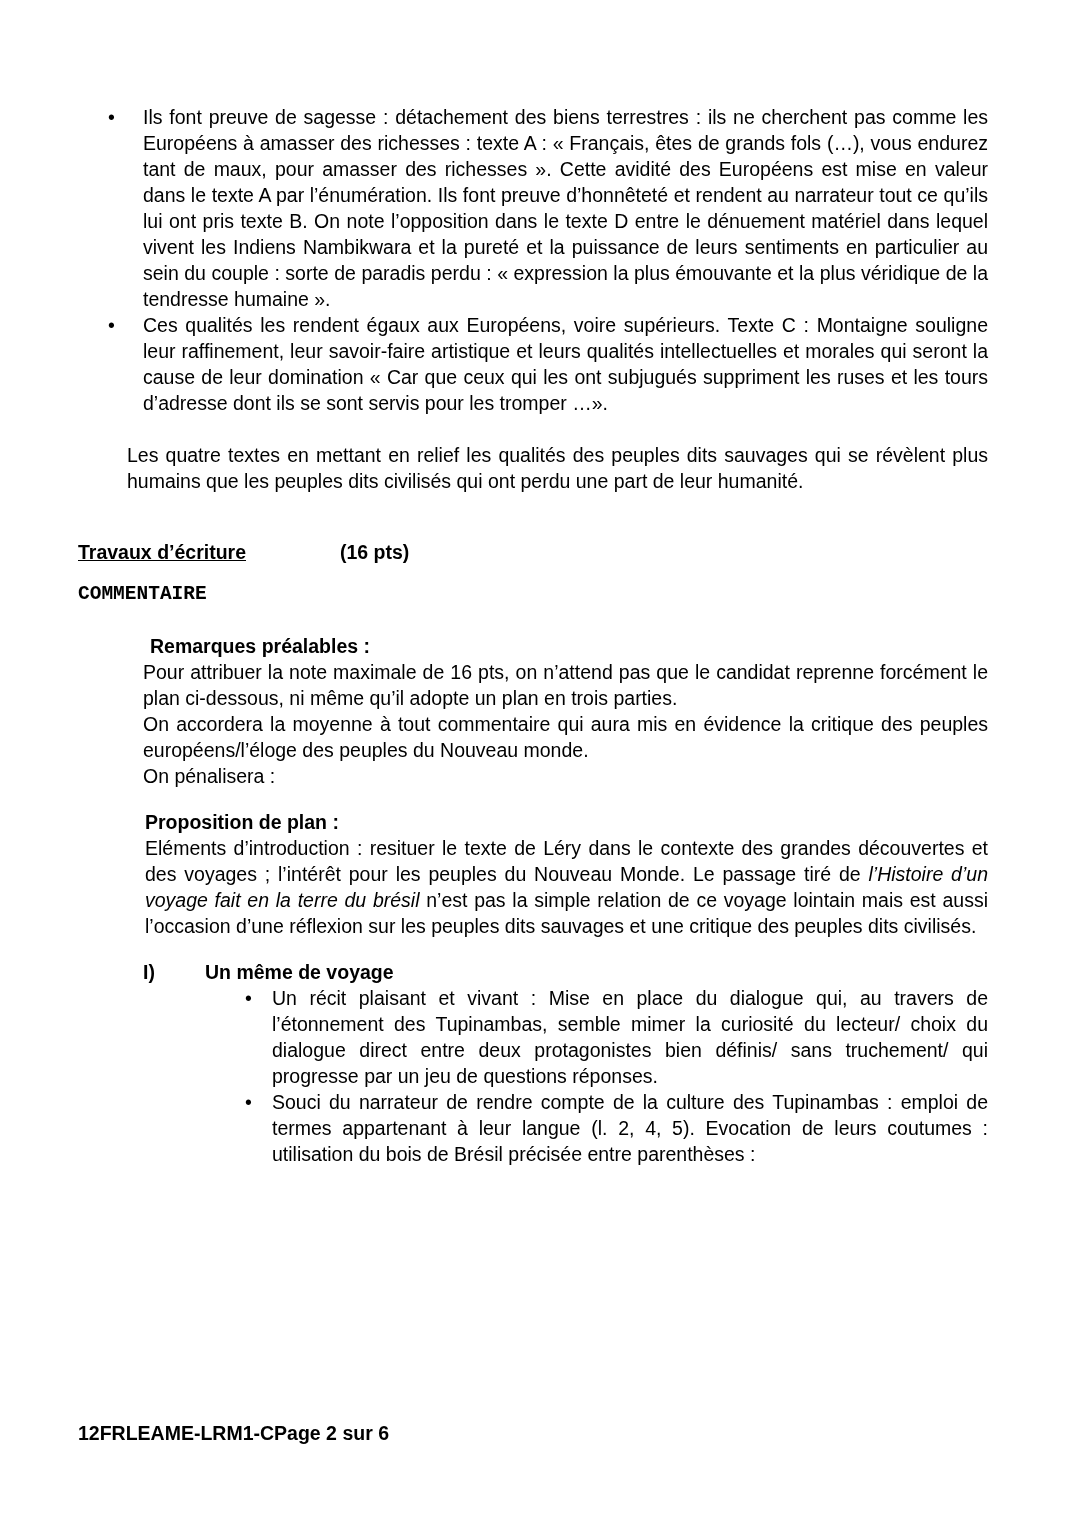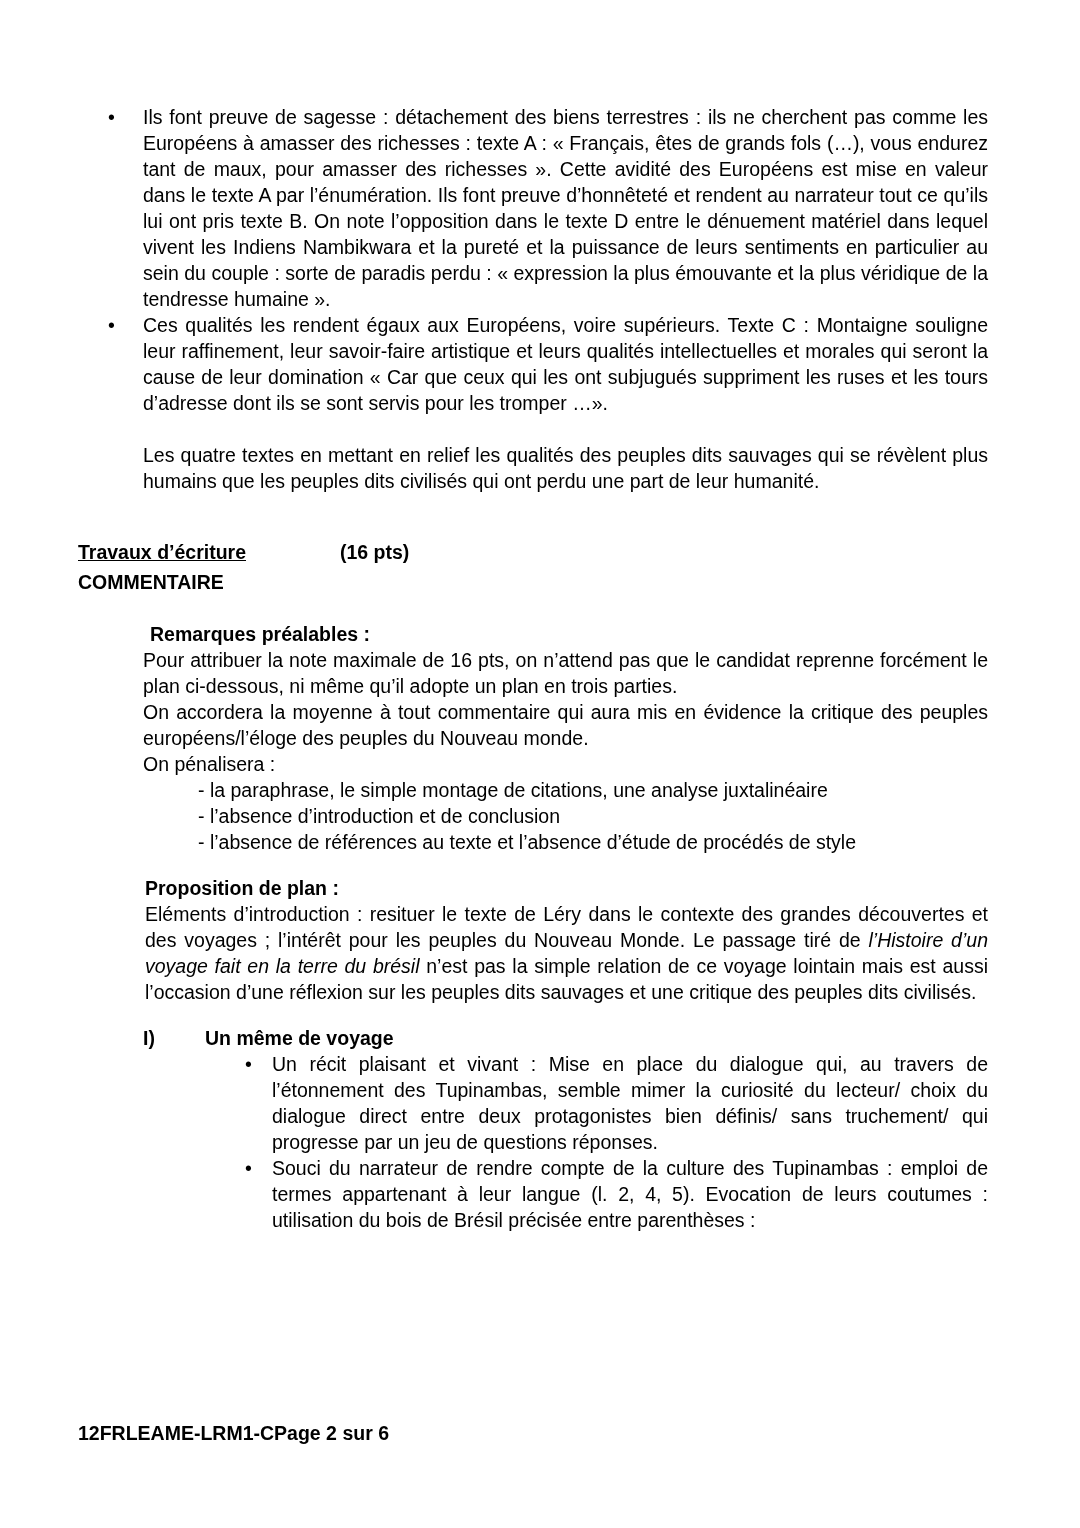--- a/index.html
+++ b/index.html
@@ -16,27 +16,27 @@
   }
   .content { position: absolute; left: 78px; right: 92px; top: 104px; }
   p { margin: 0; text-align: justify; }
 
   
   .b1 { display: flex; }
   .b1 .mk { flex: 0 0 65px; box-sizing: border-box; padding-left: 30px; }
   .mk::before { content: "\2022"; }
   .b1 .tx { flex: 1; }
 
-  .synth { margin-left: 65px; margin-top: 26px; }
+  .synth { margin-left: 49px; margin-top: 26px; }
 
   .travaux-row { margin-top: 45px; font-weight: bold; }
   .travaux-title { text-decoration: underline; }
   .travaux-points { margin-left: 94px; }
 
-  .commentaire { margin-top: 4px; font-weight: bold; }
+  .commentaire { margin-top: 16px; font-weight: bold; font-family: Liberation Mono, monospace; }
 
   .rem-head { margin-top: 26px; margin-left: 72px; font-weight: bold; }
   .rem-block { margin-left: 65px; }
   .pen-block { margin-left: 120px; }
 
   .plan-head { margin-top: 20px; margin-left: 67px; font-weight: bold; }
   .plan-para { margin-left: 67px; }
   .plan-para em { font-style: italic; }
 
   .part-head { margin-top: 20px; margin-left: 65px; display: flex; font-weight: bold; }
@@ -79,25 +79,20 @@
     <p class="commentaire">COMMENTAIRE</p>
 
     <p class="rem-head">Remarques préalables :</p>
 
     <div class="rem-block">
       <p>Pour attribuer la note maximale de 16 pts, on n’attend pas que le candidat reprenne forcément le plan ci-dessous, ni même qu’il adopte un plan en trois parties.</p>
       <p>On accordera la moyenne à tout commentaire qui aura mis en évidence la critique des peuples européens/l’éloge des peuples du Nouveau monde.</p>
       <p>On pénalisera :</p>
     </div>
 
-    <div class="pen-block">
-      <p>- la paraphrase, le simple montage de citations, une analyse juxtalinéaire</p>
-      <p>- l’absence d’introduction et de conclusion</p>
-      <p>- l’absence de références au texte et l’absence d’étude de procédés de style</p>
-    </div>
 
     <p class="plan-head">Proposition de plan :</p>
 
     <p class="plan-para"><span>Eléments d’introduction : resituer le texte de Léry dans le contexte des grandes découvertes et des voyages ; l’intérêt pour les peuples du Nouveau Monde. Le passage tiré de </span><em>l’Histoire d’un voyage fait en la terre du brésil</em><span> n’est pas la simple relation de ce voyage lointain mais est aussi l’occasion d’une réflexion sur les peuples dits sauvages et une critique des peuples dits civilisés.</span></p>
 
     <div class="part-head">
       <span class="numeral">I)</span>
       <span class="part-title">Un même de voyage</span>
     </div>
 

